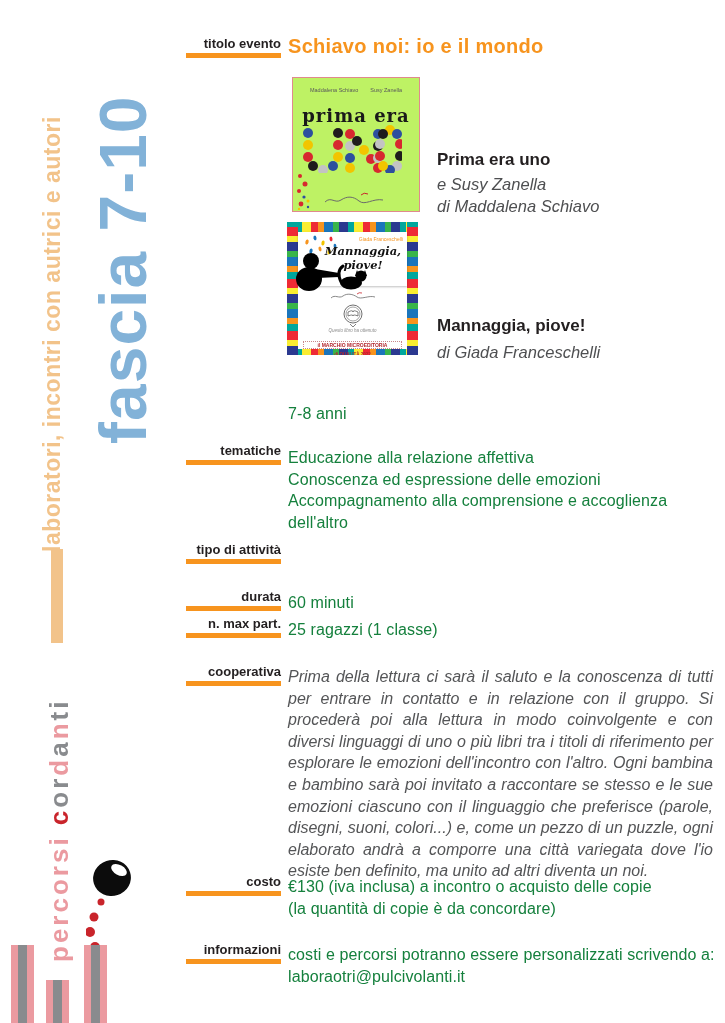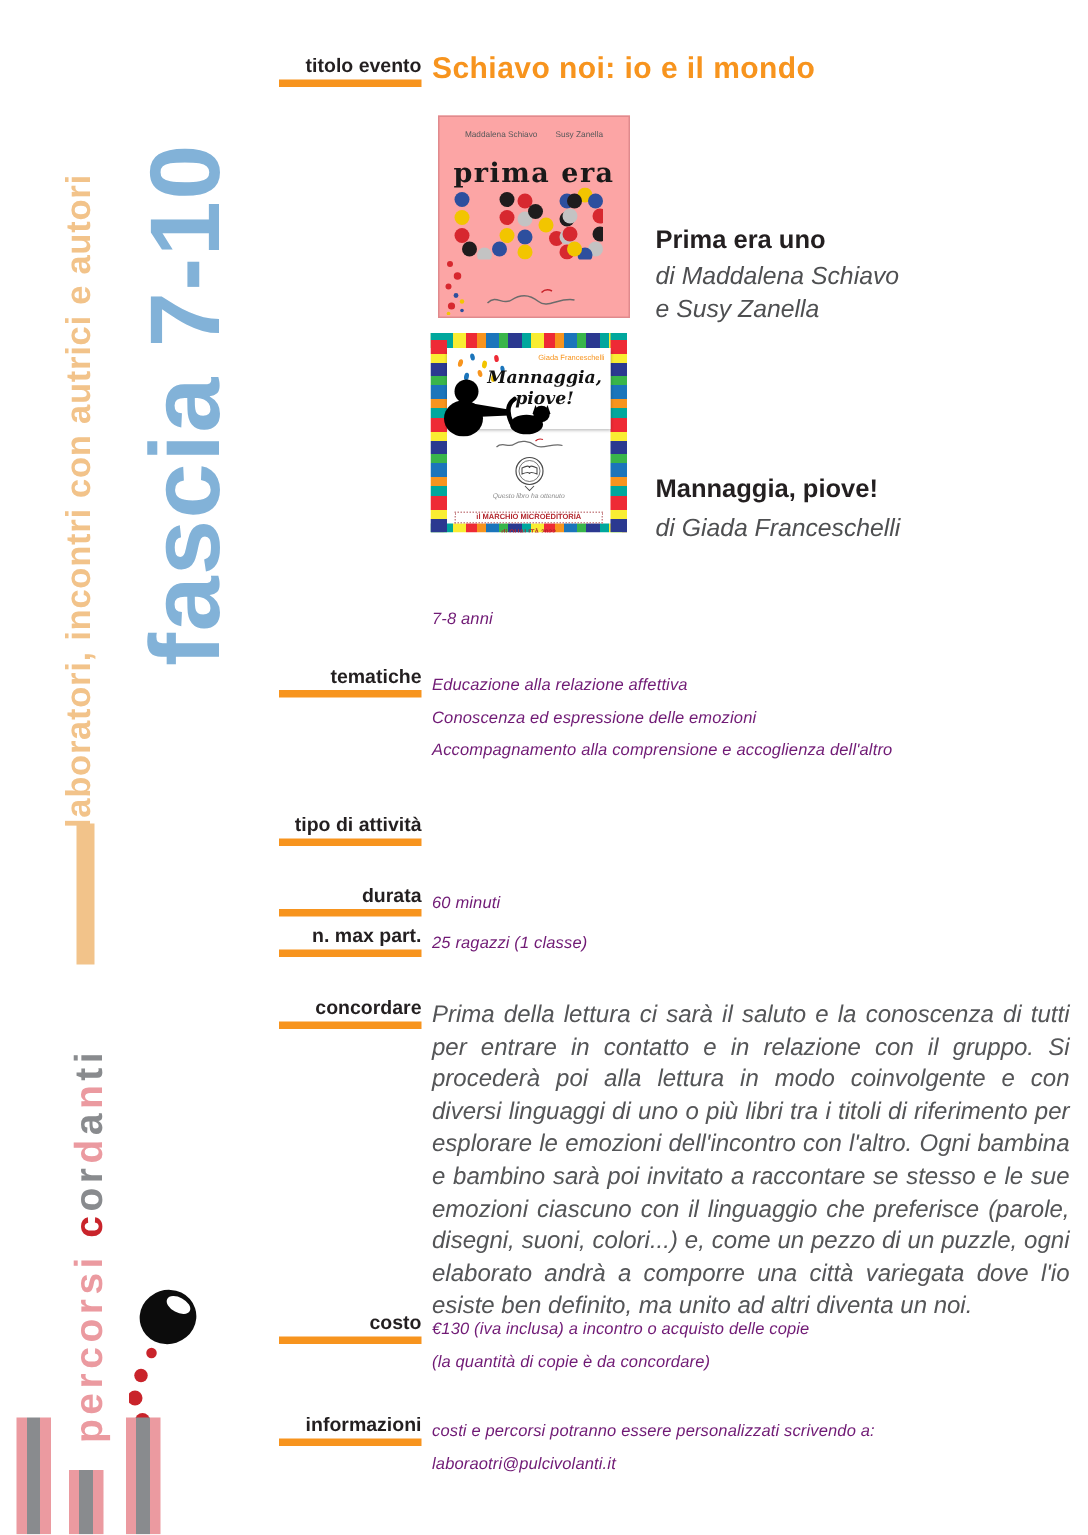--- a/index.html
+++ b/index.html
@@ -22,31 +22,31 @@
   .barA{left:11px;top:945px;height:78px;}
   .barB{left:46px;top:980px;height:43px;}
   .barC{left:84px;top:945px;height:78px;}
 
   
   .flabel{position:absolute;left:121px;width:160px;text-align:right;
           font-size:13px;font-weight:700;color:#231f20;line-height:14px;}
   .flabel .bar{margin:2px 0 0 auto;width:95px;height:4.5px;background:#f7941e;}
 
   
-  .fvalue{position:absolute;left:288px;font-style:italic;font-size:11px;
-          color:#701a75;line-height:21.5px;letter-spacing:.1px;}
+  .fvalue{position:absolute;left:288px;font-size:16px;
+          color:#15803d;line-height:21.5px;letter-spacing:.1px;}
   .event-title{position:absolute;left:288px;top:35px;font-size:20px;font-weight:700;
                color:#f7941e;letter-spacing:.3px;}
   .desc{position:absolute;left:288px;top:666px;width:425px;font-size:16px;color:#545557;
         line-height:21.6px;text-align:justify;font-style:italic;}
   .bk-title{position:absolute;left:437px;font-size:17px;font-weight:700;color:#231f20;}
   .bk-by{position:absolute;left:437px;font-size:16.5px;font-style:italic;color:#4e4f51;line-height:21.5px;}
 
   
-  .cover1{position:absolute;left:292px;top:77px;width:126px;height:133px;background:#fca5a5;
+  .cover1{position:absolute;left:292px;top:77px;width:126px;height:133px;background:#bef264;
           border:1px solid #e08a8d;}
   .cov1-authors{position:absolute;top:9px;left:0;width:100%;display:flex;justify-content:center;
                 gap:12px;font-size:5.5px;color:#58585a;}
   .cov1-script{position:absolute;top:27px;left:0;width:100%;text-align:center;
                font-family:"DejaVu Serif",serif;font-weight:700;font-size:18px;
                letter-spacing:1px;color:#1a1a1a;}
   .cov1-uno{position:absolute;left:5px;top:47px;}
   .cov1-cluster{position:absolute;left:2px;top:94px;}
   .cov1-sign{position:absolute;left:30px;top:113px;}
 
@@ -159,22 +159,22 @@
         <circle cx="4" cy="37" r="1.2" fill="#f2c500"></circle>
     </svg>
     <svg class="cov1-sign" width="64" height="16" viewBox="0 0 64 16">
       <path d="M2,11 C8,5 12,13 18,9 S30,5 36,10 S50,7 60,9" stroke="#6b6b6b" stroke-width="1" fill="none"></path>
       <path d="M38,4 q3,-3 7,-1" stroke="#c9242b" stroke-width="1" fill="none"></path>
     </svg>
   </div>
 
   <div class="bk-title" style="top:150px">Prima era uno</div>
   <div class="bk-by" style="top:174px">
+    <div>e Susy Zanella</div>
     <div>di Maddalena Schiavo</div>
-    <div>e Susy Zanella</div>
   </div>
 
   <div class="cover2">
     <div class="fr fr-top"></div>
     <div class="fr fr-bottom"></div>
     <div class="fr fr-side fr-left"></div>
     <div class="fr fr-side fr-right"></div>
     <div class="cov2-panel">
       <div class="cov2-author">Giada Franceschelli</div>
       <svg class="cov2-rain" width="36" height="28" viewBox="0 0 36 28">
@@ -243,21 +243,21 @@
   </div>
   <div class="fvalue" style="top:592px">60 minuti</div>
 
   <div class="flabel" style="top:617px">
     <span>n. max part.</span>
     <div class="bar"></div>
   </div>
   <div class="fvalue" style="top:619px">25 ragazzi (1 classe)</div>
 
   <div class="flabel" style="top:665px">
-    <span>concordare</span>
+    <span>cooperativa</span>
     <div class="bar"></div>
   </div>
   <div class="desc">Prima della lettura ci sarà il saluto e la conoscenza di tutti per entrare in contatto e in relazione con il gruppo. Si procederà poi alla lettura in modo coinvolgente e con diversi linguaggi di uno o più libri tra i titoli di riferimento per esplorare le emozioni dell'incontro con l'altro. Ogni bambina e bambino sarà poi invitato a raccontare se stesso e le sue emozioni ciascuno con il linguaggio che preferisce (parole, disegni, suoni, colori...) e, come un pezzo di un puzzle, ogni elaborato andrà a comporre una città variegata dove l'io esiste ben definito, ma unito ad altri diventa un noi.</div>
 
   <div class="flabel" style="top:875px">
     <span>costo</span>
     <div class="bar"></div>
   </div>
   <div class="fvalue" style="top:876px;width:435px">
     <div>€130 (iva inclusa) a incontro o acquisto delle copie</div>

